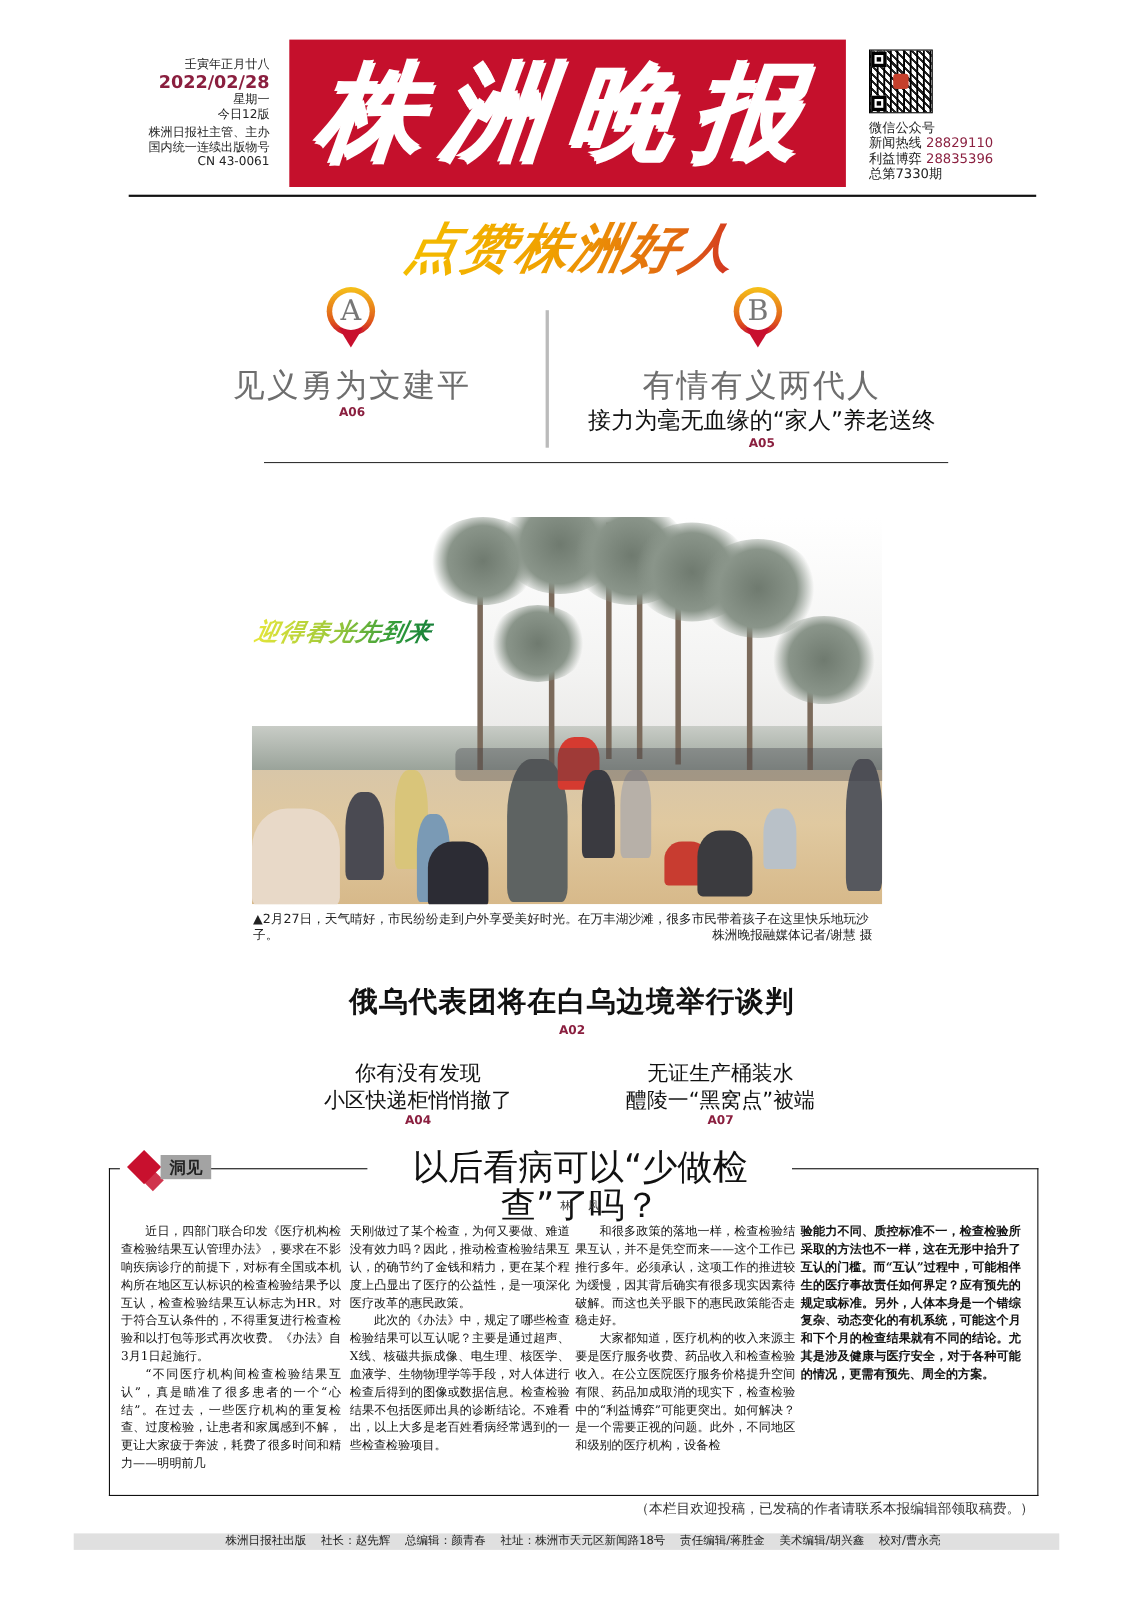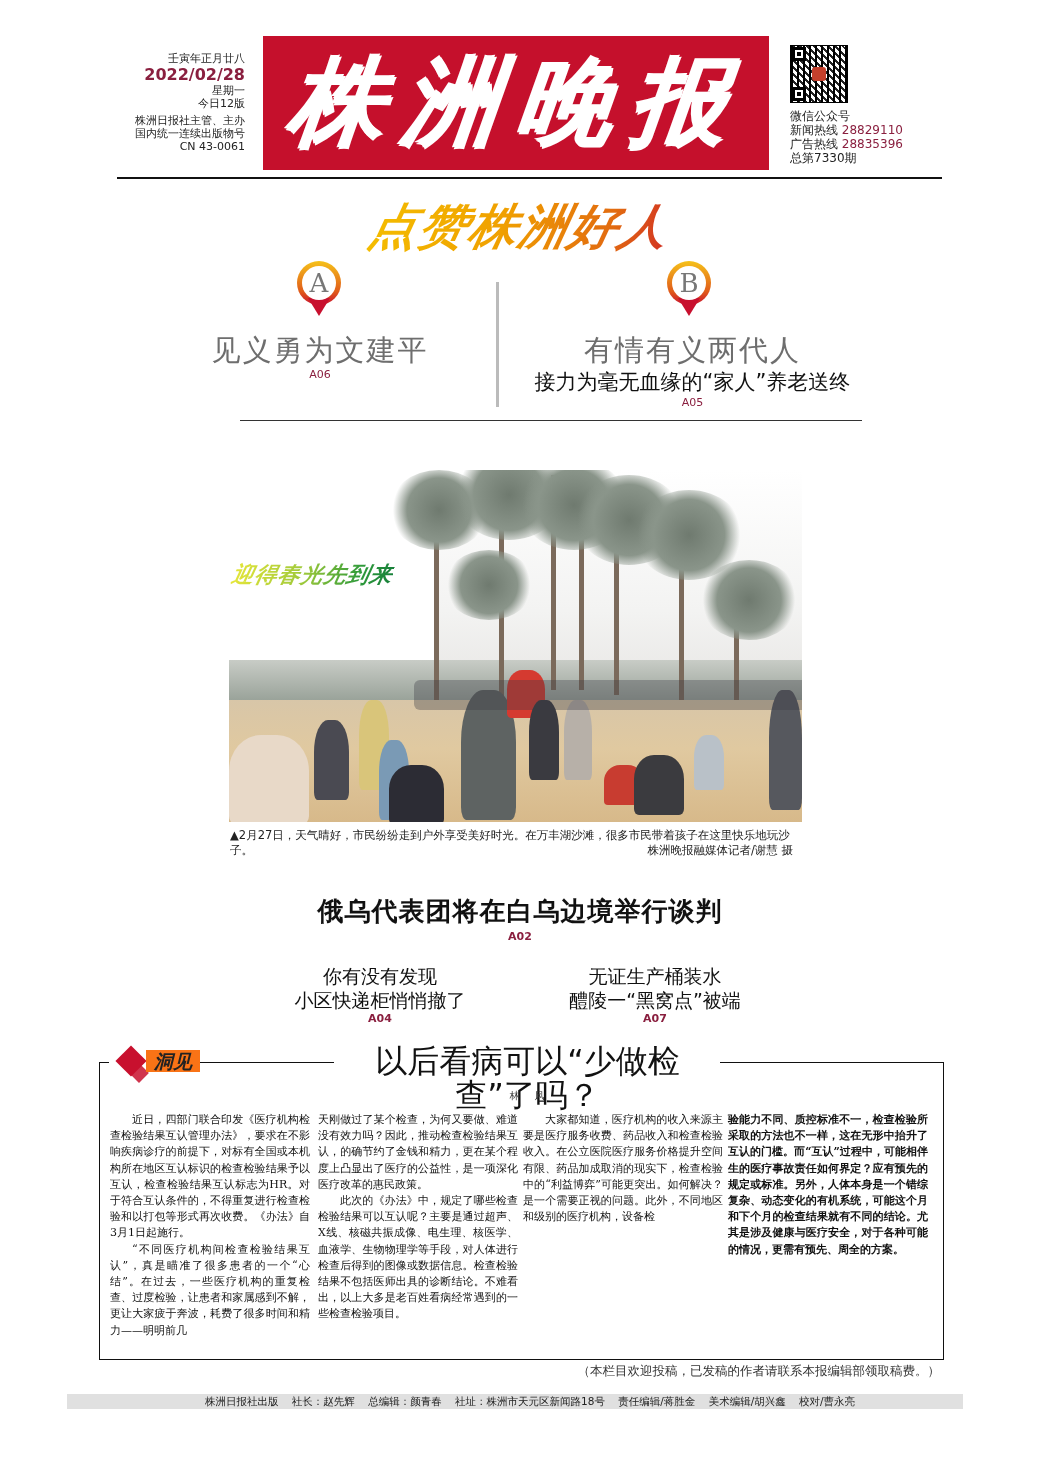--- a/index.html
+++ b/index.html
@@ -32,21 +32,21 @@
   .pin { position: absolute; width: 50px; height: 62px; }
   .pin .ring { position: absolute; left: 3px; top: 3px; width: 44px; height: 44px; border-radius: 50%; background: linear-gradient(180deg, #f6c21a, #e05a1a 70%, #c8102e); }
   .pin .inner { position: absolute; left: 8px; top: 8px; width: 34px; height: 34px; border-radius: 50%; background: #fff; display: flex; align-items: center; justify-content: center; font-family: "DejaVu Serif", "Liberation Serif", serif; font-size: 26px; color: #777; }
   .pin .tip { position: absolute; left: 14px; top: 40px; width: 0; height: 0; border-left: 11px solid transparent; border-right: 11px solid transparent; border-top: 18px solid #c8102e; }
   .pin-a { left: 294px; top: 258px; }
   .pin-b { left: 664px; top: 258px; }
   .vdiv { position: absolute; left: 496px; top: 282px; width: 3px; height: 125px; background: #bbb; }
   .story { position: absolute; text-align: center; }
   .story .h { font-family: "DejaVu Serif", "Liberation Serif", serif; font-size: 29px; color: #6e6e6e; line-height: 36px; letter-spacing: 2px; }
   .story .sub { font-size: 21px; color: #111; line-height: 28px; }
-  .story .pg { font-size: 11px; font-weight: normal; color: #8a1f3f; line-height: 14px; }
+  .story .pg { font-size: 11px; font-weight: bold; color: #8a1f3f; line-height: 14px; }
   .story-a { left: 160px; top: 332px; width: 320px; }
   .story-b { left: 505px; top: 332px; width: 375px; }
   .rule2 { position: absolute; left: 240px; top: 420px; width: 622px; height: 1px; background: #333; }
 
   
   .photo { position: absolute; left: 229px; top: 470px; width: 573px; height: 352px; overflow: hidden; }
   .photo .sky { position: absolute; left: 0; top: 0; width: 100%; height: 100%; background: linear-gradient(180deg, #ffffff 0%, #f3f3f2 40%, #e9e8e6 60%); }
   .photo .whiteout { position: absolute; left: 0; top: 0; width: 210px; height: 190px; background: #fff; }
   .photo .treeline { position: absolute; left: 0; top: 190px; width: 100%; height: 40px; background: linear-gradient(180deg, #c8ccc6, #9aa39a); }
   .photo .beach { position: absolute; left: 0; top: 230px; width: 100%; height: 122px; background: linear-gradient(180deg, #d8c6a8 0%, #e0c9a0 40%, #d7b98a 100%); }
@@ -69,21 +69,21 @@
   .brief .pg-ref { line-height: 14px; }
 
   
   .col-box { position: absolute; left: 99px; top: 1062px; width: 845px; height: 298px; border-left: 1px solid #111; border-right: 1px solid #111; border-bottom: 1px solid #111; }
   .col-topline-l { position: absolute; left: 99px; top: 1062px; width: 10px; height: 1px; background: #111; }
   .col-topline-m { position: absolute; left: 184px; top: 1062px; width: 150px; height: 1px; background: #111; }
   .col-topline-r { position: absolute; left: 720px; top: 1062px; width: 224px; height: 1px; background: #111; }
   .col-tag { position: absolute; left: 112px; top: 1046px; width: 96px; height: 30px; }
   .col-tag .diamond { position: absolute; left: 8px; top: 4px; width: 22px; height: 22px; background: #c8102e; transform: rotate(45deg); }
   .col-tag .tail { position: absolute; left: 20px; top: 20px; width: 14px; height: 14px; background: #c8102e; transform: rotate(45deg); opacity: 0.85; }
-  .col-tag .label { position: absolute; left: 34px; top: 4px; height: 22px; padding: 0 8px; background: #f97316; font-family: "DejaVu Serif", "Liberation Serif", serif; font-size: 19px; line-height: 22px; font-weight: bold; color: #222; font-style: italic; }
+  .col-tag .label { position: absolute; left: 34px; top: 4px; height: 22px; padding: 0 8px; background: #a3a3a3; font-family: "DejaVu Serif", "Liberation Serif", serif; font-size: 15px; line-height: 22px; font-weight: bold; color: #222; }
   .col-head { position: absolute; left: 340px; top: 1044px; width: 375px; text-align: center; font-size: 32px; font-weight: normal; line-height: 34px; background: #fff; }
   .col-author { position: absolute; left: 500px; top: 1089px; width: 60px; text-align: center; font-size: 10px; letter-spacing: 6px; color: #333; }
   .col-text { position: absolute; top: 1112px; width: 200px; font-family: "DejaVu Serif", "Liberation Serif", serif; font-size: 11px; line-height: 16.2px; color: #111; text-align: justify; }
   .col-text p { text-indent: 2em; }
   .col-text p.cont { text-indent: 0; }
   .c1 { left: 110px; } .c2 { left: 318px; } .c3 { left: 523px; } .c4 { left: 728px; font-weight: bold; }
   .col-note { position: absolute; left: 550px; top: 1363px; width: 390px; text-align: right; font-size: 12.5px; color: #333; }
 
   
   .footer { position: absolute; left: 67px; top: 1394px; width: 896px; height: 15px; background: #e0e0e0; font-size: 10.5px; line-height: 15px; color: #222; padding-left: 138px; white-space: nowrap; }
@@ -112,21 +112,21 @@
     <span class="corner c1"></span>
       <span class="corner c3"></span>
       <span class="seal"></span>
   </div>
   <div>微信公众号</div>
   <div>
     <span>新闻热线</span>
     <span class="num">28829110</span>
   </div>
   <div>
-    <span>广告热线</span>
+    <span>利益博弈</span>
     <span class="num">28835396</span>
   </div>
   <div>总第7330期</div>
 </div>
 <div class="mast-rule"></div>
 
 <div class="feature-title">点赞株洲好人</div>
 
 <div class="pin pin-a">
   <div class="ring"></div>
@@ -222,20 +222,21 @@
 
 <div class="col-text c1">
   <p>近日，四部门联合印发《医疗机构检查检验结果互认管理办法》，要求在不影响疾病诊疗的前提下，对标有全国或本机构所在地区互认标识的检查检验结果予以互认，检查检验结果互认标志为HR。对于符合互认条件的，不得重复进行检查检验和以打包等形式再次收费。《办法》自3月1日起施行。</p>
   <p>“不同医疗机构间检查检验结果互认”，真是瞄准了很多患者的一个“心结”。在过去，一些医疗机构的重复检查、过度检验，让患者和家属感到不解，更让大家疲于奔波，耗费了很多时间和精力——明明前几</p>
 </div>
 <div class="col-text c2">
   <p class="cont">天刚做过了某个检查，为何又要做、难道没有效力吗？因此，推动检查检验结果互认，的确节约了金钱和精力，更在某个程度上凸显出了医疗的公益性，是一项深化医疗改革的惠民政策。</p>
   <p>此次的《办法》中，规定了哪些检查检验结果可以互认呢？主要是通过超声、X线、核磁共振成像、电生理、核医学、血液学、生物物理学等手段，对人体进行检查后得到的图像或数据信息。检查检验结果不包括医师出具的诊断结论。不难看出，以上大多是老百姓看病经常遇到的一些检查检验项目。</p>
 </div>
 <div class="col-text c3">
+  <p>和很多政策的落地一样，检查检验结果互认，并不是凭空而来——这个工作已推行多年。必须承认，这项工作的推进较为缓慢，因其背后确实有很多现实因素待破解。而这也关乎眼下的惠民政策能否走稳走好。</p>
   <p>大家都知道，医疗机构的收入来源主要是医疗服务收费、药品收入和检查检验收入。在公立医院医疗服务价格提升空间有限、药品加成取消的现实下，检查检验中的“利益博弈”可能更突出。如何解决？是一个需要正视的问题。此外，不同地区和级别的医疗机构，设备检</p>
 </div>
 <div class="col-text c4">
   <p class="cont">验能力不同、质控标准不一，检查检验所采取的方法也不一样，这在无形中抬升了互认的门槛。而“互认”过程中，可能相伴生的医疗事故责任如何界定？应有预先的规定或标准。另外，人体本身是一个错综复杂、动态变化的有机系统，可能这个月和下个月的检查结果就有不同的结论。尤其是涉及健康与医疗安全，对于各种可能的情况，更需有预先、周全的方案。</p>
 </div>
 <div class="col-note">（本栏目欢迎投稿，已发稿的作者请联系本报编辑部领取稿费。）</div>
 
 <div class="footer">
   <span>株洲日报社出版</span>
   <span>社长：赵先辉</span>

